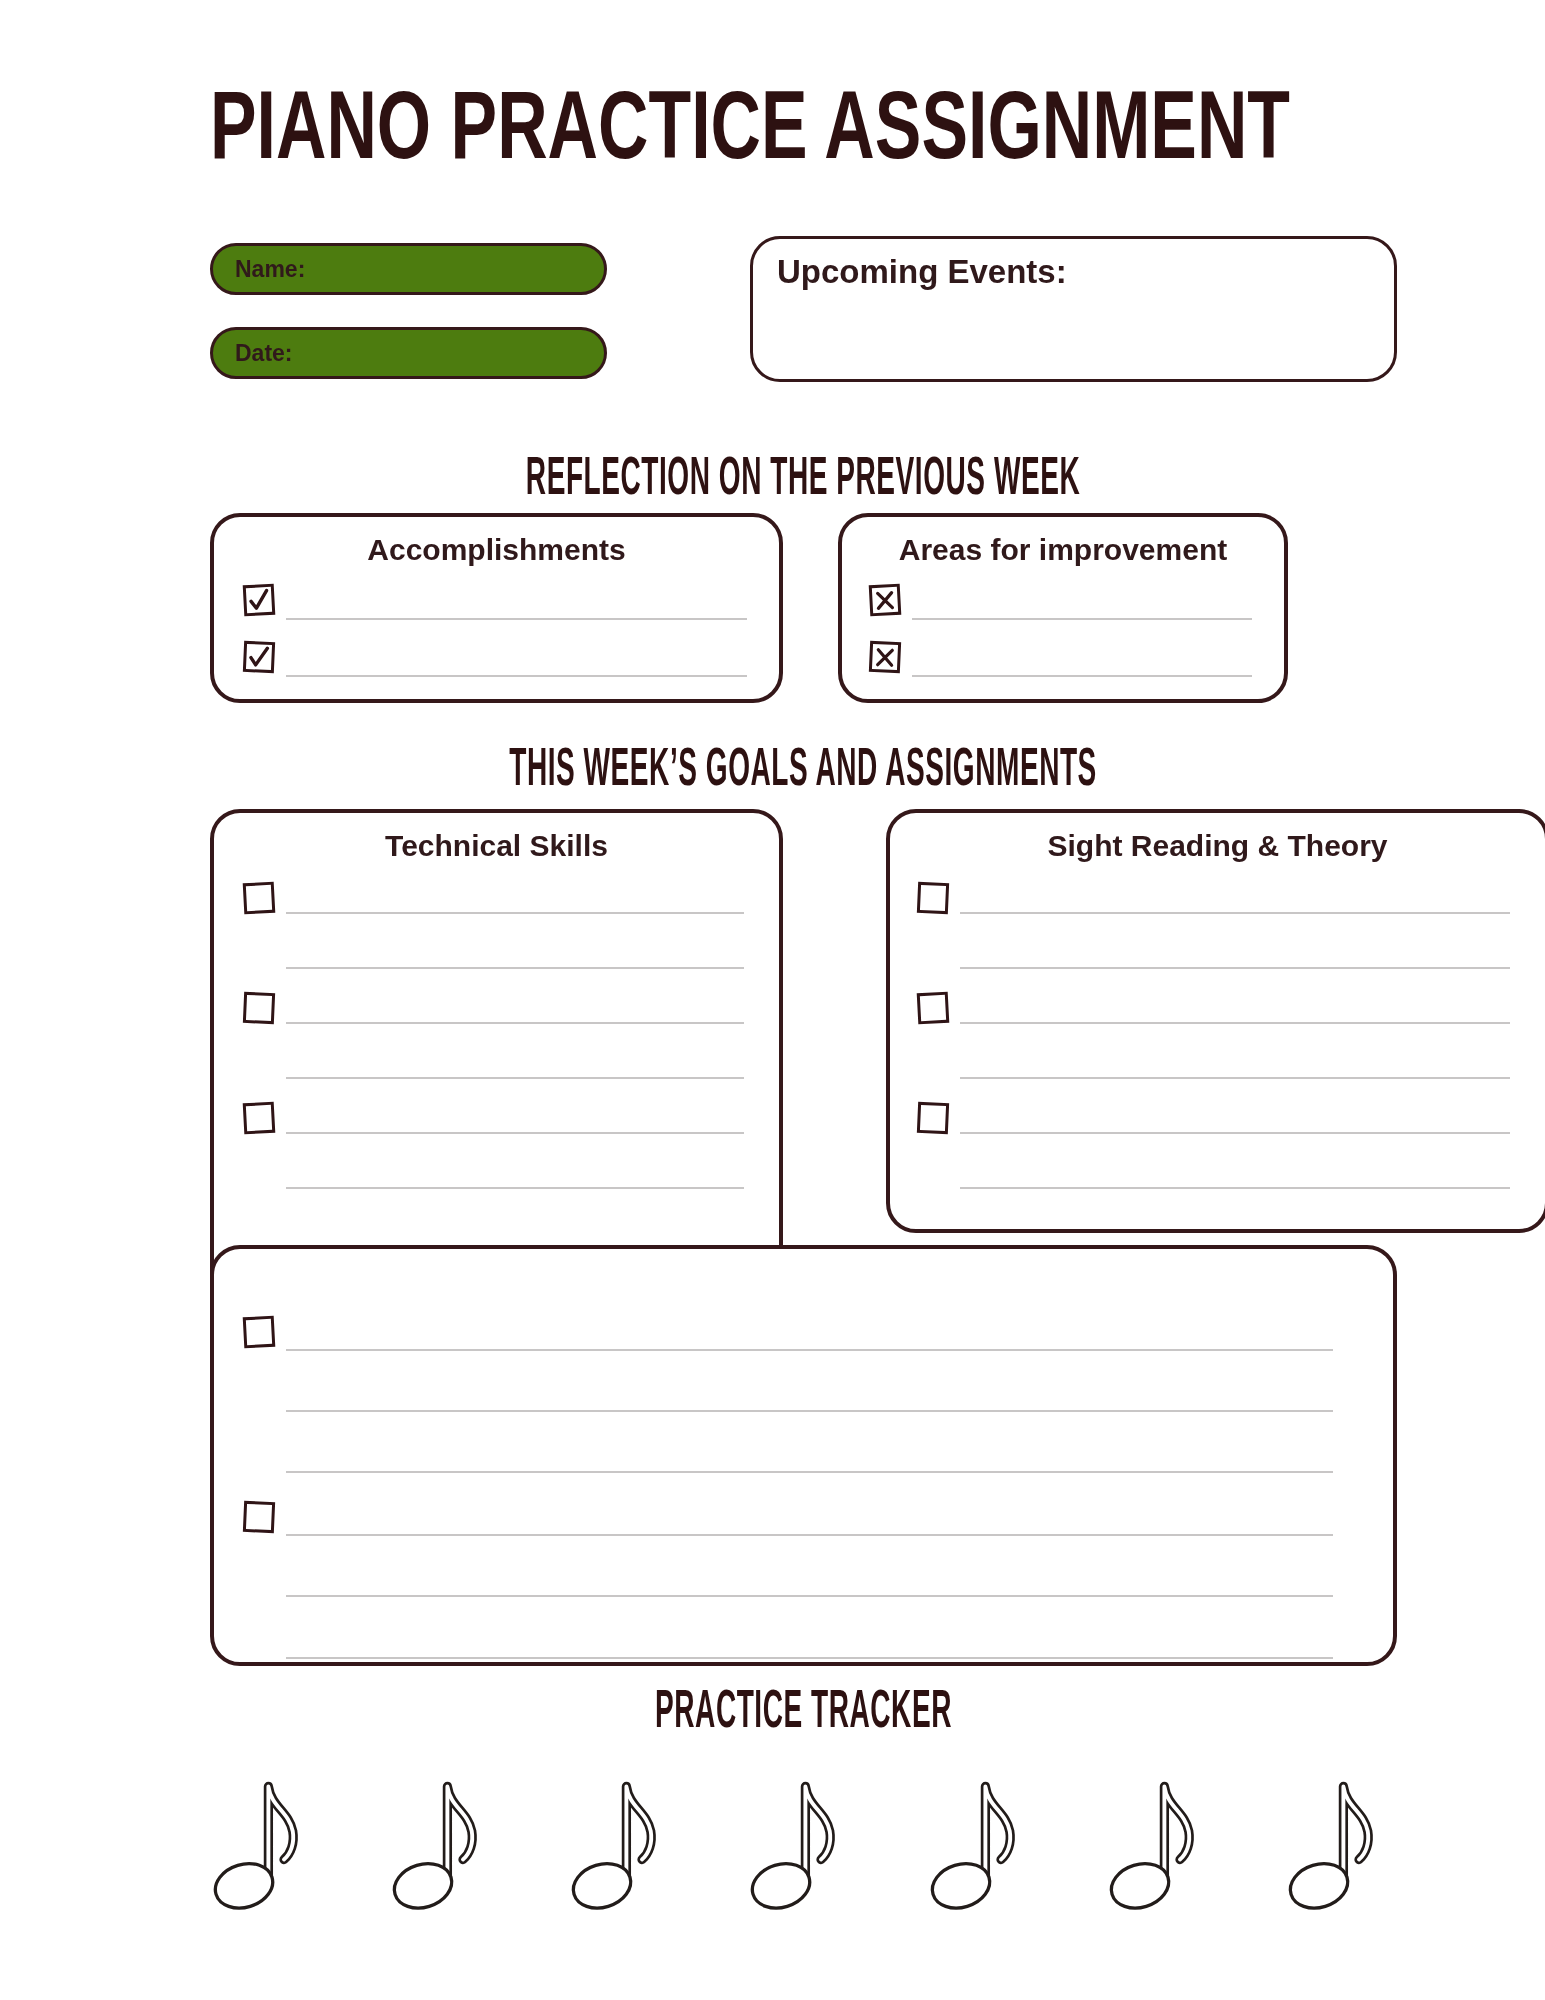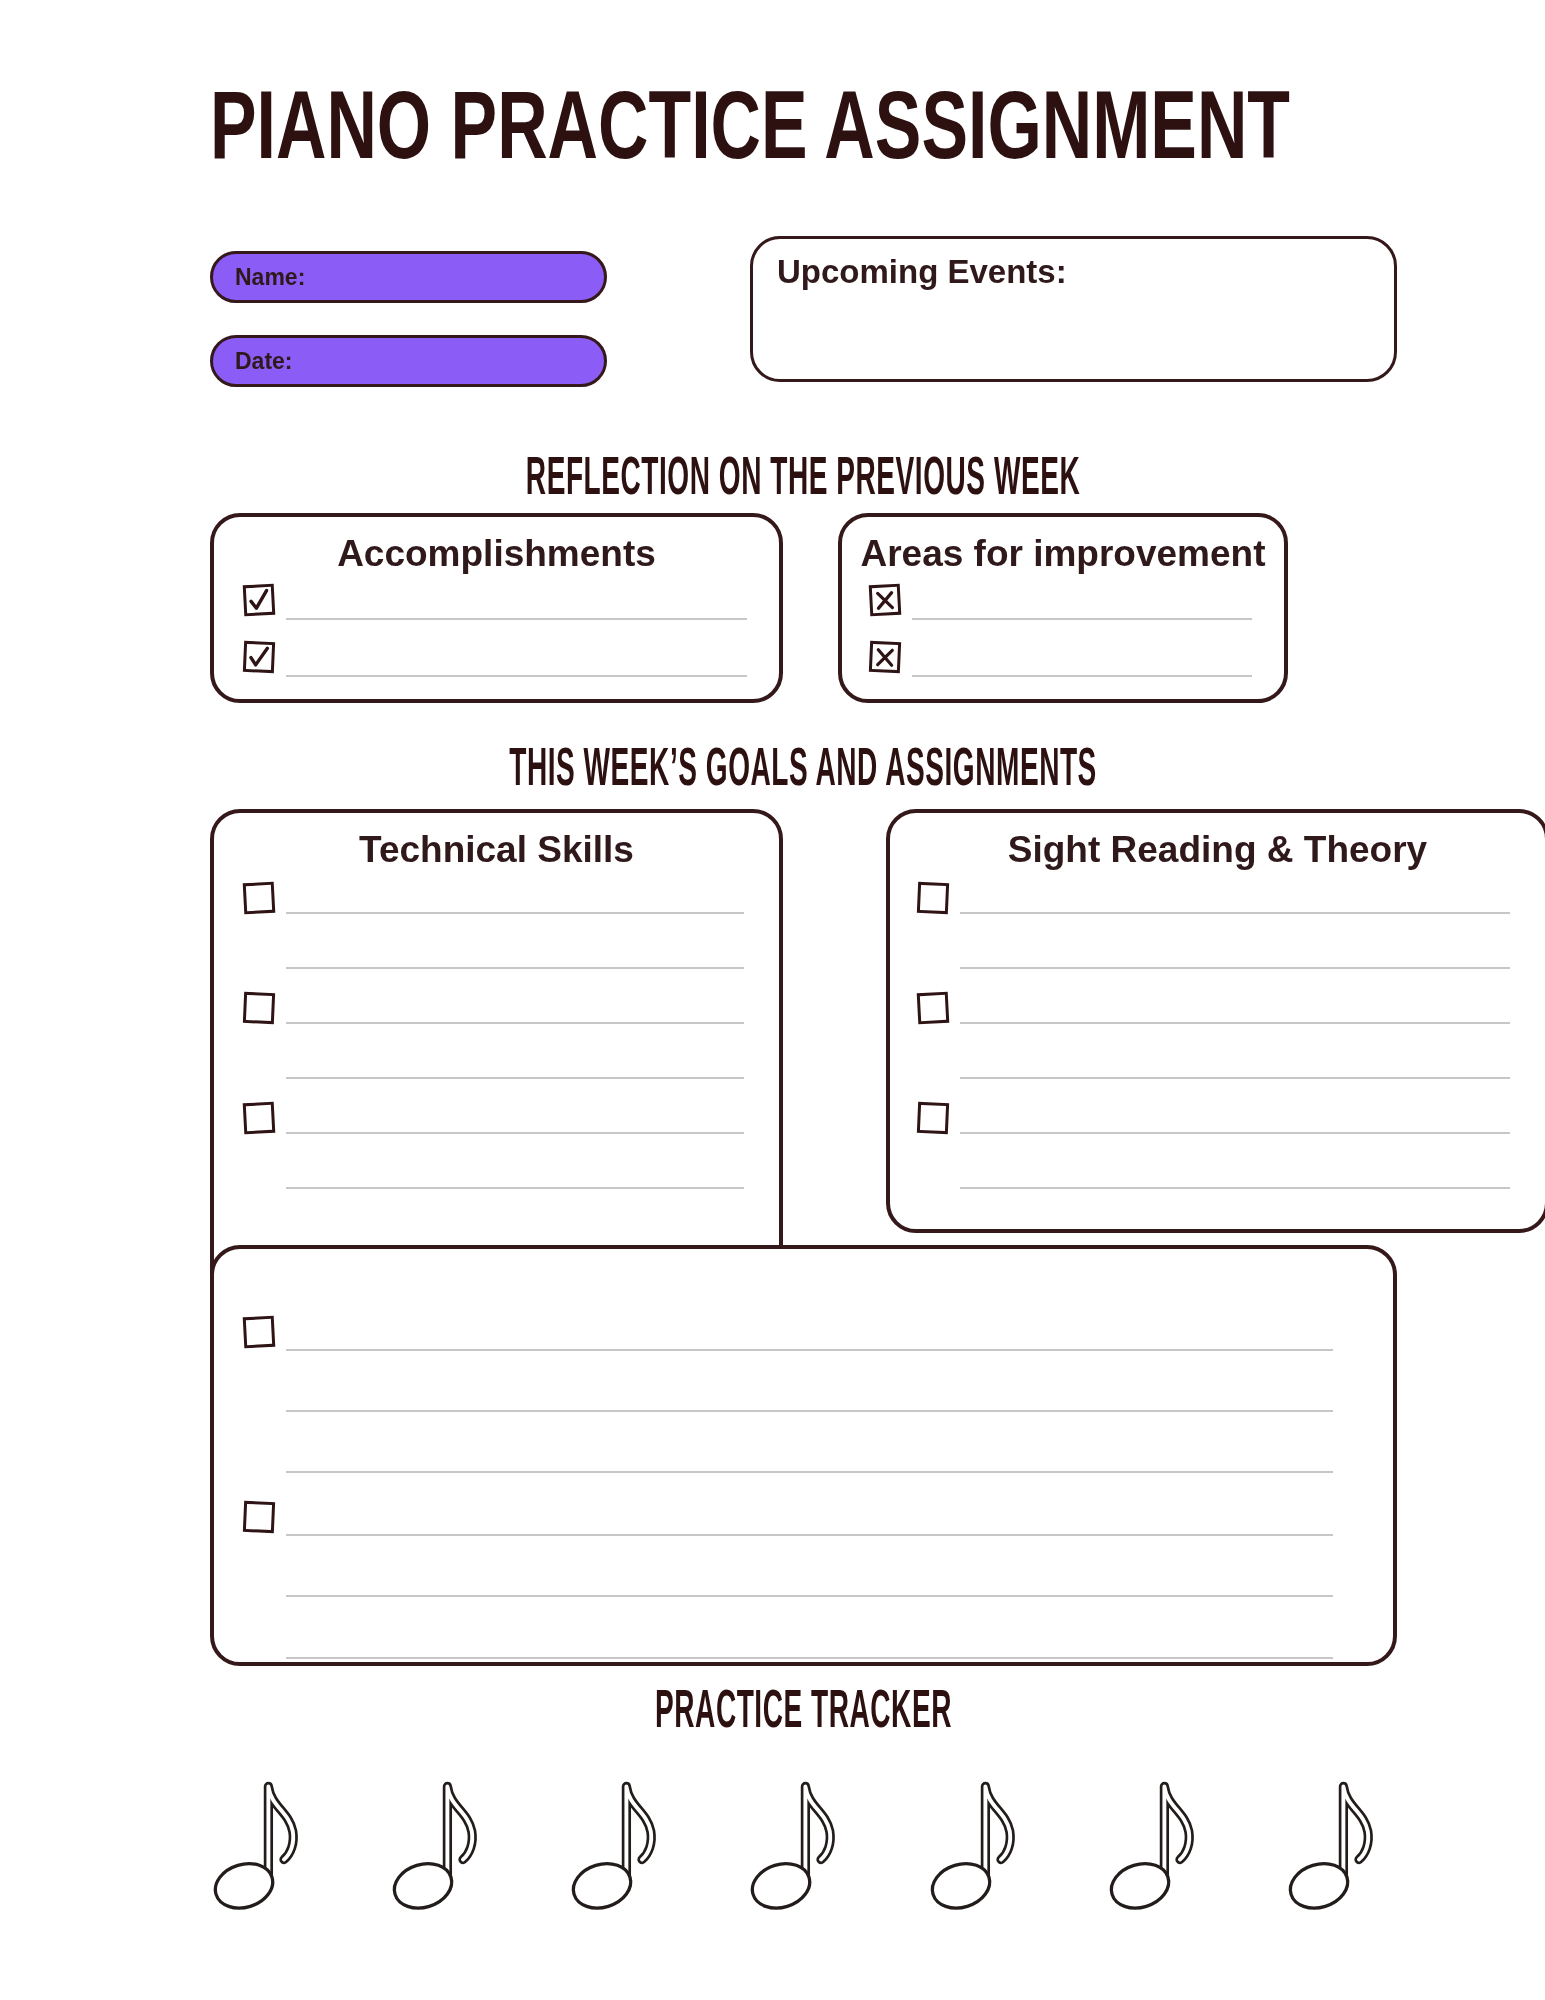--- a/index.html
+++ b/index.html
@@ -14,35 +14,35 @@
   }
   .page-title span{display:inline-block;transform:scaleX(.72);transform-origin:center;}
   .sec-heading{
     position:absolute;left:210px;width:1187px;text-align:center;
     font-size:54px;font-weight:bold;color:#2d1111;white-space:nowrap;line-height:1;
   }
   .sec-heading span{display:inline-block;transform:scaleX(.52);transform-origin:center;letter-spacing:1px;}
   
   .pill{
     position:absolute;left:210px;width:397px;height:52px;border:3px solid #35181a;
-    border-radius:26px;background:#8b5cf6;display:flex;align-items:center;padding-left:22px;box-sizing:border-box;margin-top:8px;
+    border-radius:26px;background:#4d7c0f;display:flex;align-items:center;padding-left:22px;box-sizing:border-box;
   }
   .pill .lbl{font-size:23px;font-weight:bold;color:#30191b;}
   .bigfield{
     position:absolute;left:750px;top:236px;width:647px;height:146px;background:#fff;
     border:3px solid #35181a;border-radius:30px;box-sizing:border-box;padding:14px 0 0 24px;
   }
   .bigfield .lbl{font-size:33px;font-weight:bold;color:#30191b;}
   
   .box{
     position:absolute;background:#fff;border:4px solid #35181a;border-radius:30px;
     box-sizing:border-box;
   }
   .box .box-title{
-    text-align:center;font-size:37px;font-weight:bold;color:#30191b;margin-top:16px;
+    text-align:center;font-size:30px;font-weight:bold;color:#30191b;margin-top:16px;
   }
   .wline{position:absolute;height:2px;background:#c8c6c6;}
   .chk{position:absolute;width:34px;height:34px;color:#2f1416;}
   .rA{transform:rotate(-3deg);}
   .rB{transform:rotate(2.5deg);}
   
   .notes-row{
     position:absolute;left:207px;top:1760px;width:1190px;height:166px;
     display:flex;justify-content:space-between;align-items:flex-start;
   }

